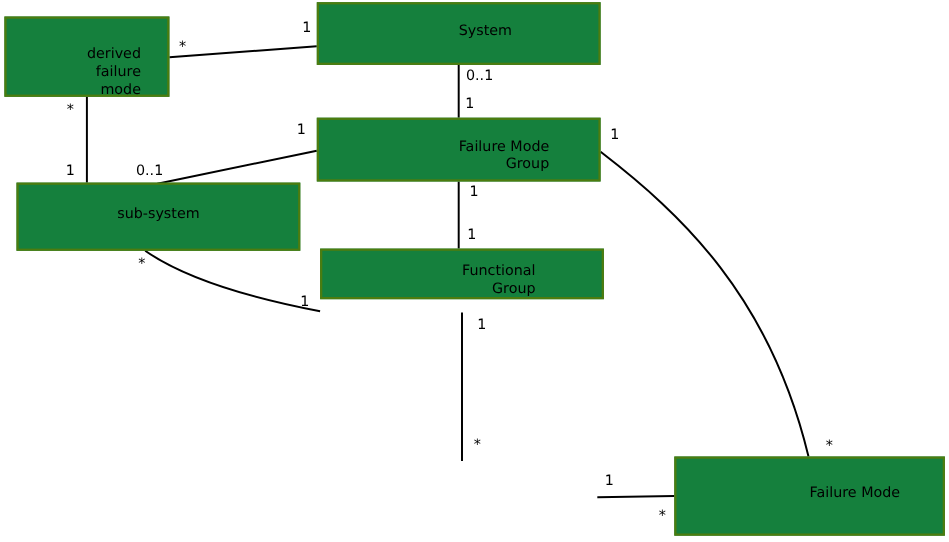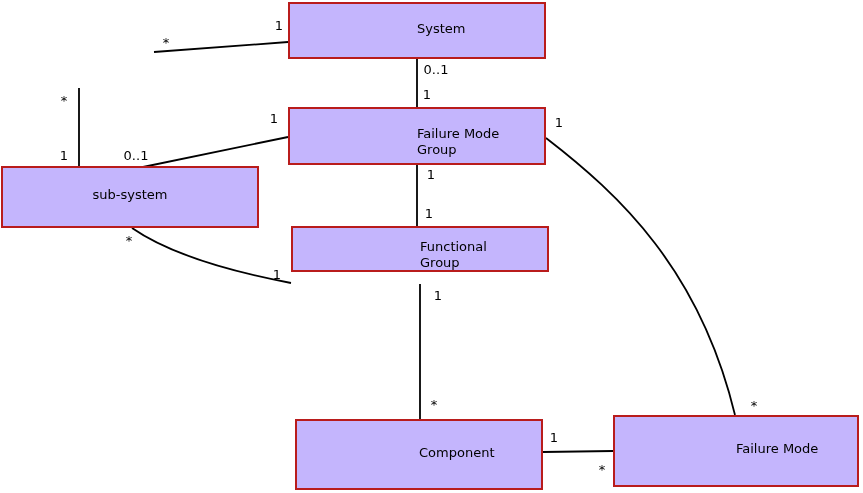--- a/index.html
+++ b/index.html
@@ -21,22 +21,23 @@
     height: 100%;
   }
   #edges-svg path {
     fill: none;
     stroke: #000000;
     stroke-width: 1.8;
   }
   .node {
     position: absolute;
     box-sizing: border-box;
-    border: 2px solid #b91c1c;
-    background: #c4b5fd;
+    border: 2px solid #4d7c0f;
+    background: #15803d;
+    text-align: right;
   }
   .node-label {
     position: absolute;
     left: 50%;
     top: 50%;
     font-size: 13px;
     line-height: 16px;
     color: #000000;
     white-space: nowrap;
   }
@@ -59,45 +60,47 @@
       <path d="M154,52 L288,42" stroke="#000000"></path>
       <path d="M417,59 L417,107" stroke="#000000"></path>
       <path d="M79,88 L79,166" stroke="#000000"></path>
       <path d="M288,137 L143,167" stroke="#000000"></path>
       <path d="M417,165 L417,226" stroke="#000000"></path>
       <path d="M132,228 Q181,262 291,283" stroke="#000000"></path>
       <path d="M420,284 L420,419" stroke="#000000"></path>
       <path d="M543,452 L613,451" stroke="#000000"></path>
       <path d="M546,138 C620,195 700,270 735,415" stroke="#000000"></path>
     </svg>
+<div class="node" style="left: 4px; top: 15px; width: 150px; height: 73px;">
+      <div class="node-label align-center-start">
+        <div>derived</div>
+        <div>failure</div>
+        <div>mode</div>
+      </div>
+    </div>
     <div class="node" style="left: 288px; top: 2px; width: 258px; height: 57px;">
       <div class="node-label align-center-start">
         <div>System</div>
       </div>
     </div>
     <div class="node" style="left: 288px; top: 107px; width: 258px; height: 58px;">
       <div class="node-label align-center-start">
         <div>Failure Mode</div>
         <div>Group</div>
       </div>
     </div>
-    <div class="node" style="left: 1px; top: 166px; width: 258px; height: 62px;">
+    <div class="node" style="left: 15px; top: 166px; width: 258px; height: 62px;">
       <div class="node-label align-center">
         <div>sub-system</div>
       </div>
     </div>
     <div class="node" style="left: 291px; top: 226px; width: 258px; height: 46px;">
       <div class="node-label align-center-start">
         <div>Functional</div>
         <div>Group</div>
-      </div>
-    </div>
-    <div class="node" style="left: 295px; top: 419px; width: 248px; height: 71px;">
-      <div class="node-label align-center-start">
-        <div>Component</div>
       </div>
     </div>
     <div class="node" style="left: 613px; top: 415px; width: 246px; height: 72px;">
       <div class="node-label align-center-start">
         <div>Failure Mode</div>
       </div>
     </div>
     <span class="mult-label" style="left: 166px; top: 43px;">*</span>
     <span class="mult-label" style="left: 279px; top: 26px;">1</span>
     <span class="mult-label" style="left: 436px; top: 70px;">0..1</span>

